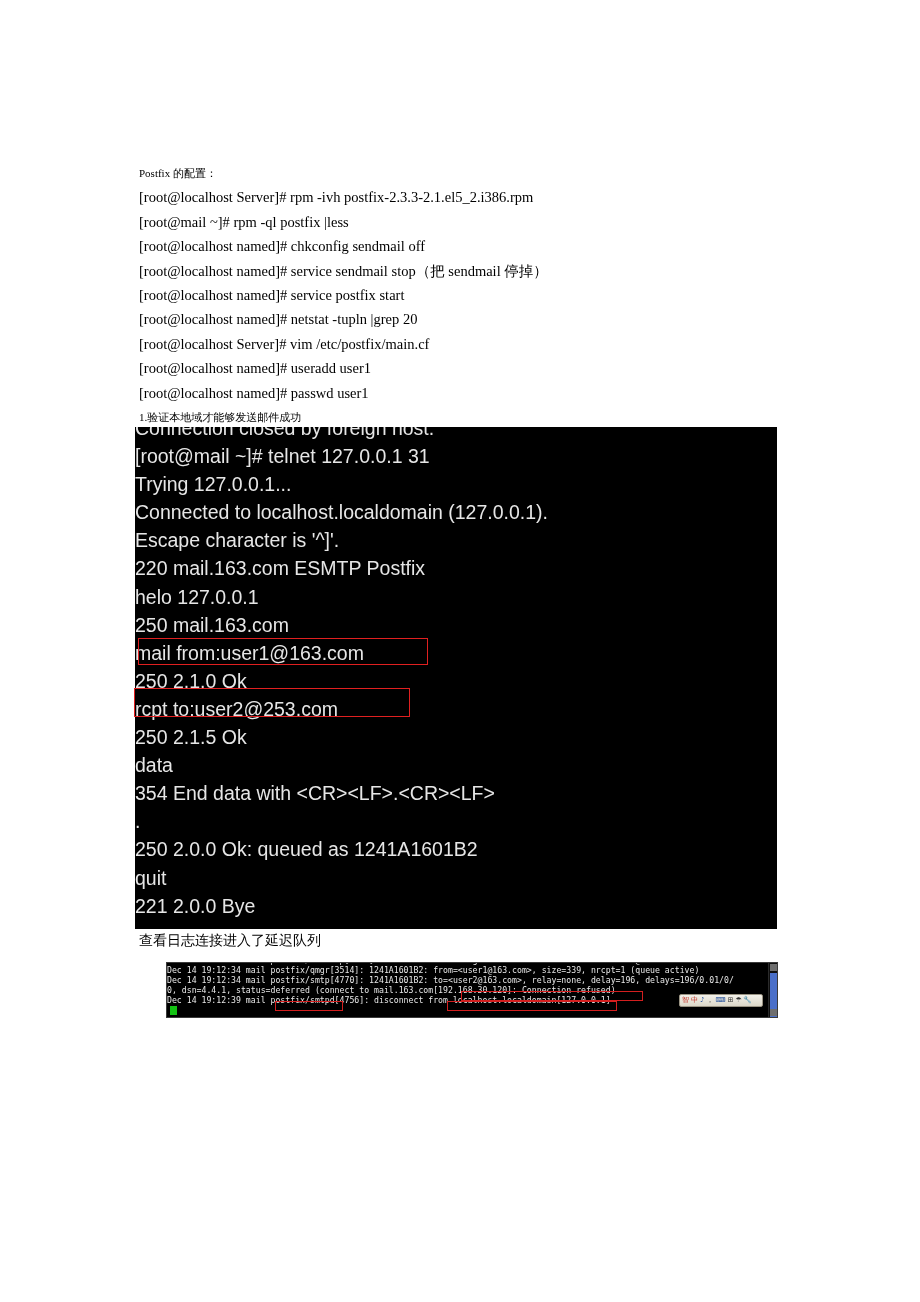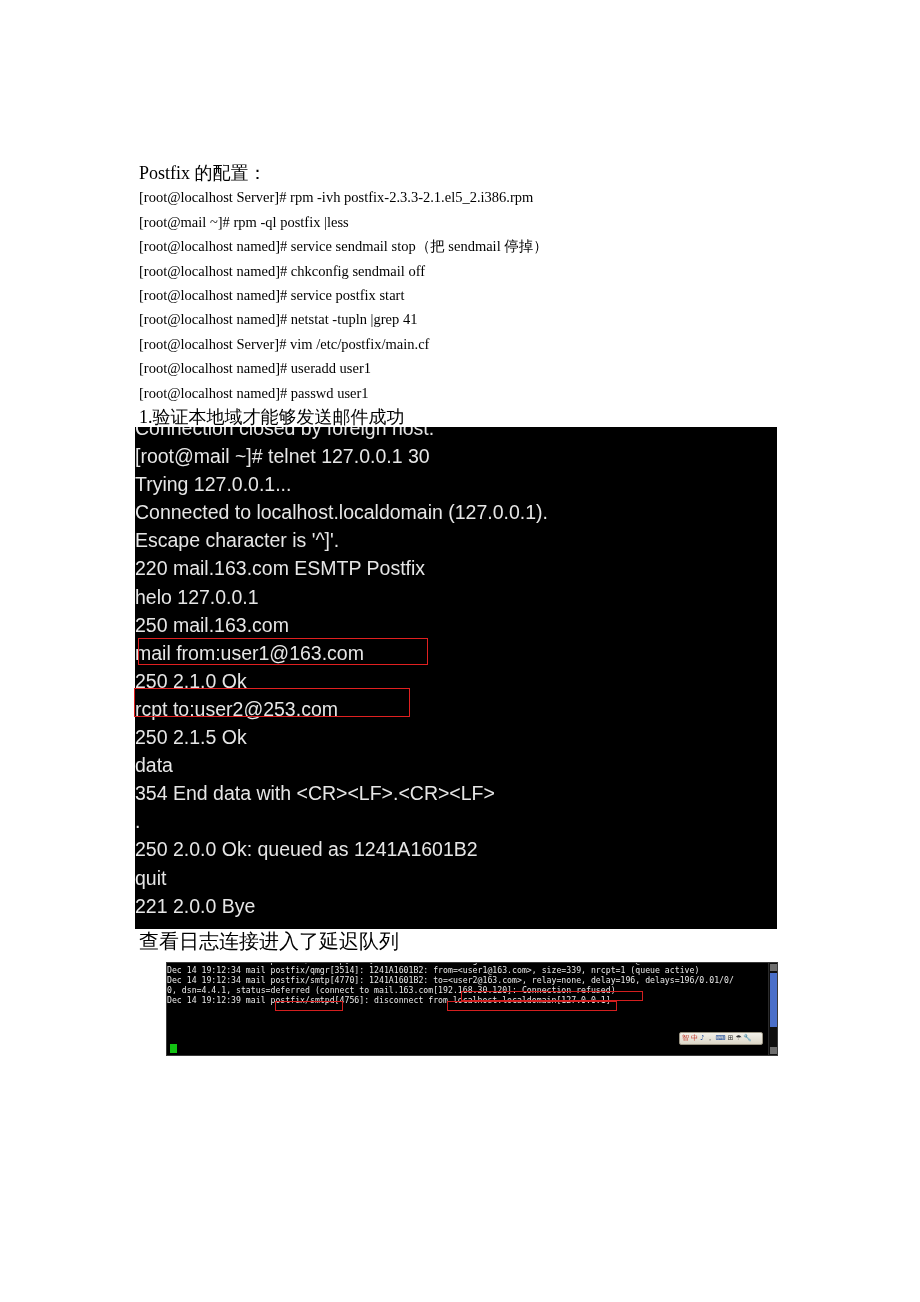--- a/index.html
+++ b/index.html
@@ -21,21 +21,21 @@
     left: 139px;
     top: 161px;
     width: 680px;
     font-family: "Liberation Serif", serif;
     font-size: 14.5px;
     line-height: 24.4px;
     color: #000000;
     white-space: nowrap;
   }
   .doc-line { white-space: nowrap; }
-  .doc-line.cn { font-size: 18px; }
+  .doc-line.cn { font-size: 11px; }
 
   
   .terminal {
     position: absolute;
     left: 135px;
     top: 427px;
     width: 642px;
     height: 502px;
     background: #000000;
     overflow: hidden;
@@ -65,33 +65,33 @@
   }
   #rb-mailfrom { left: 138px; top: 638px; width: 290px; height: 27px; }
   #rb-rcptto   { left: 134px; top: 688px; width: 276px; height: 29px; }
 
   
   .caption {
     position: absolute;
     left: 139px;
     top: 930px;
     font-family: "Liberation Serif", serif;
-    font-size: 20px;
+    font-size: 14px;
     line-height: 22px;
     color: #000;
     white-space: nowrap;
   }
 
   
   .logshot {
     position: absolute;
     left: 166px;
     top: 962px;
     width: 612px;
-    height: 94px;
+    height: 56px;
     background: #000000;
     border: 1px solid #3a3a3a;
     box-sizing: border-box;
     overflow: hidden;
   }
   .log-inner {
     position: absolute;
     left: -3px;
     top: -8px;
     width: 620px;
@@ -174,34 +174,34 @@
   .ime-icon.red { color: #c02a1f; }
   .ime-icon.blue { color: #24509b; }
 </style>
 </head>
 <body>
 
 <div class="doc-text">
   <div class="doc-line cn">Postfix 的配置：</div>
   <div class="doc-line">[root@localhost Server]# rpm -ivh postfix-2.3.3-2.1.el5_2.i386.rpm</div>
   <div class="doc-line">[root@mail ~]# rpm -ql postfix |less</div>
+  <div class="doc-line">[root@localhost named]# chkconfig sendmail off</div>
   <div class="doc-line">[root@localhost named]# service sendmail stop（把 sendmail 停掉）</div>
-  <div class="doc-line">[root@localhost named]# chkconfig sendmail off</div>
   <div class="doc-line">[root@localhost named]# service postfix start</div>
-  <div class="doc-line">[root@localhost named]# netstat -tupln |grep 41</div>
+  <div class="doc-line">[root@localhost named]# netstat -tupln |grep 20</div>
   <div class="doc-line">[root@localhost Server]# vim /etc/postfix/main.cf</div>
   <div class="doc-line">[root@localhost named]# useradd user1</div>
   <div class="doc-line">[root@localhost named]# passwd user1</div>
   <div class="doc-line cn">1.验证本地域才能够发送邮件成功</div>
 </div>
 
 <div class="terminal">
   <div class="term-inner">
     <div class="term-line">Connection closed by foreign host.</div>
-    <div class="term-line">[root@mail ~]# telnet 127.0.0.1 30</div>
+    <div class="term-line">[root@mail ~]# telnet 127.0.0.1 31</div>
     <div class="term-line">Trying 127.0.0.1...</div>
     <div class="term-line">Connected to localhost.localdomain (127.0.0.1).</div>
     <div class="term-line">Escape character is '^]'.</div>
     <div class="term-line">220 mail.163.com ESMTP Postfix</div>
     <div class="term-line">helo 127.0.0.1</div>
     <div class="term-line">250 mail.163.com</div>
     <div class="term-line">mail from:user1@163.com</div>
     <div class="term-line">250 2.1.0 Ok</div>
     <div class="term-line">rcpt to:user2@253.com</div>
     <div class="term-line">250 2.1.5 Ok</div>

